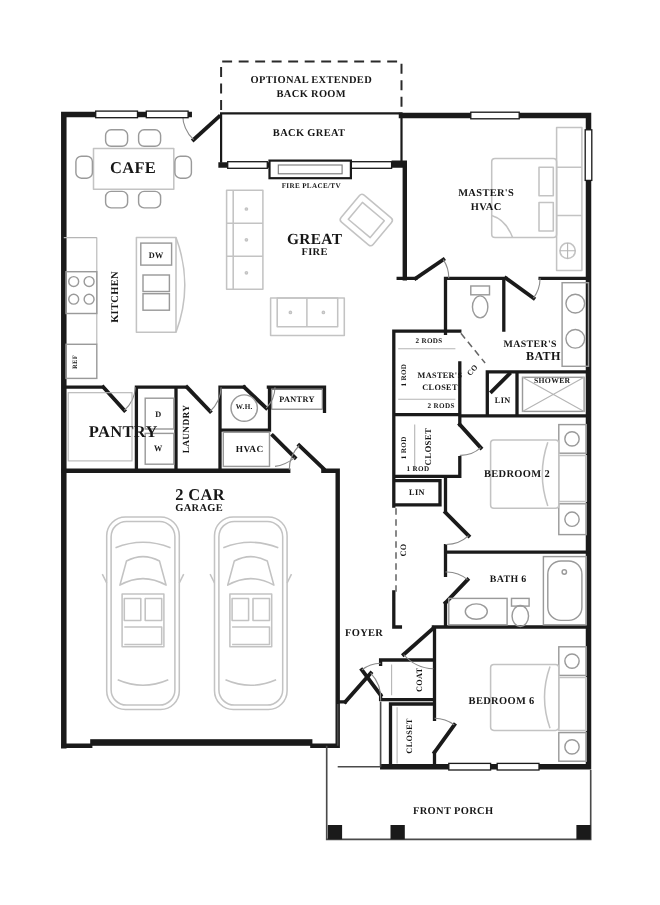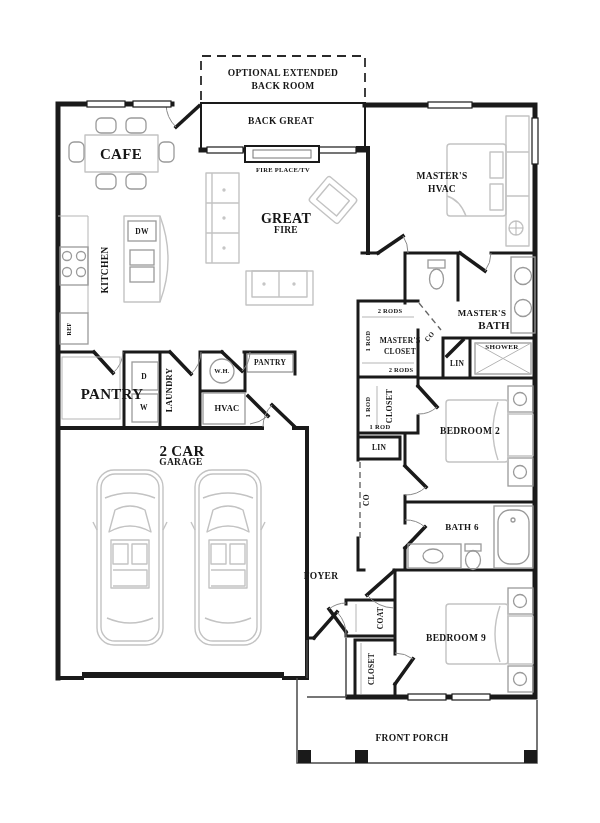--- a/index.html
+++ b/index.html
@@ -273,24 +273,24 @@
   <div class="lbl v" style="left:368px;top:341px;font-size:6.5px">1 ROD</div>
   <div class="lbl" style="left:401px;top:370px;font-size:6.5px">2 RODS</div>
   <div class="lbl d45" style="left:430px;top:337px;font-size:7px">CO</div>
   <div class="lbl v" style="left:390px;top:406px;font-size:8px">CLOSET</div>
   <div class="lbl v" style="left:368px;top:407px;font-size:6.5px">1 ROD</div>
   <div class="lbl" style="left:380px;top:427px;font-size:6.5px">1 ROD</div>
   <div class="lbl" style="left:379px;top:448px;font-size:7.5px">LIN</div>
   <div class="lbl" style="left:470px;top:432px;font-size:9.5px">BEDROOM 2</div>
   <div class="lbl v" style="left:367px;top:500px;font-size:7.5px">CO</div>
   <div class="lbl" style="left:462px;top:527px;font-size:9px">BATH 6</div>
-  <div class="lbl" style="left:321px;top:577px;font-size:9.5px">FOYER</div>
+  <div class="lbl" style="left:331px;top:577px;font-size:9.5px">FOYER</div>
   <div class="lbl v" style="left:381px;top:618px;font-size:7.5px">COAT</div>
   <div class="lbl v" style="left:372px;top:669px;font-size:7.5px">CLOSET</div>
-  <div class="lbl" style="left:456px;top:639px;font-size:9.5px">BEDROOM 9</div>
+  <div class="lbl" style="left:456px;top:639px;font-size:9.5px">BEDROOM 6</div>
   <div class="lbl" style="left:182px;top:451px;font-size:15px">2 CAR</div>
   <div class="lbl" style="left:181px;top:463px;font-size:9.5px">GARAGE</div>
   <div class="lbl" style="left:112px;top:394px;font-size:15px">PANTRY</div>
   <div class="lbl v" style="left:169px;top:390px;font-size:8.5px">LAUNDRY</div>
   <div class="lbl" style="left:144px;top:377px;font-size:7.5px">D</div>
   <div class="lbl" style="left:144px;top:408px;font-size:7.5px">W</div>
   <div class="lbl" style="left:222px;top:371px;font-size:6.5px">W.H.</div>
   <div class="lbl" style="left:270px;top:363px;font-size:7.5px">PANTRY</div>
   <div class="lbl" style="left:227px;top:408px;font-size:8.5px">HVAC</div>
   <div class="lbl" style="left:412px;top:739px;font-size:9.5px">FRONT PORCH</div>

